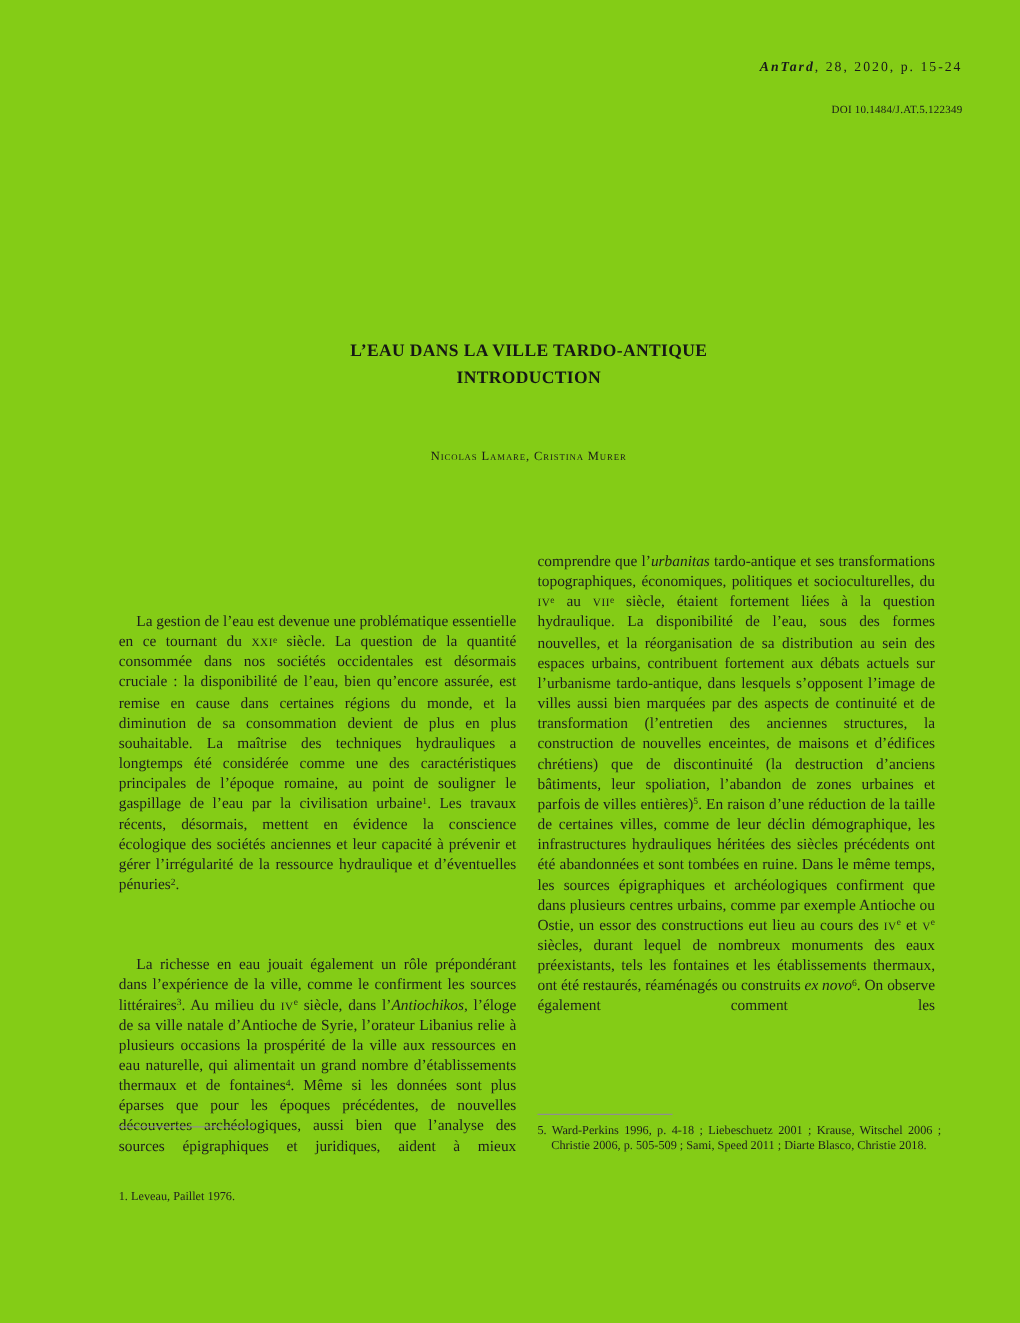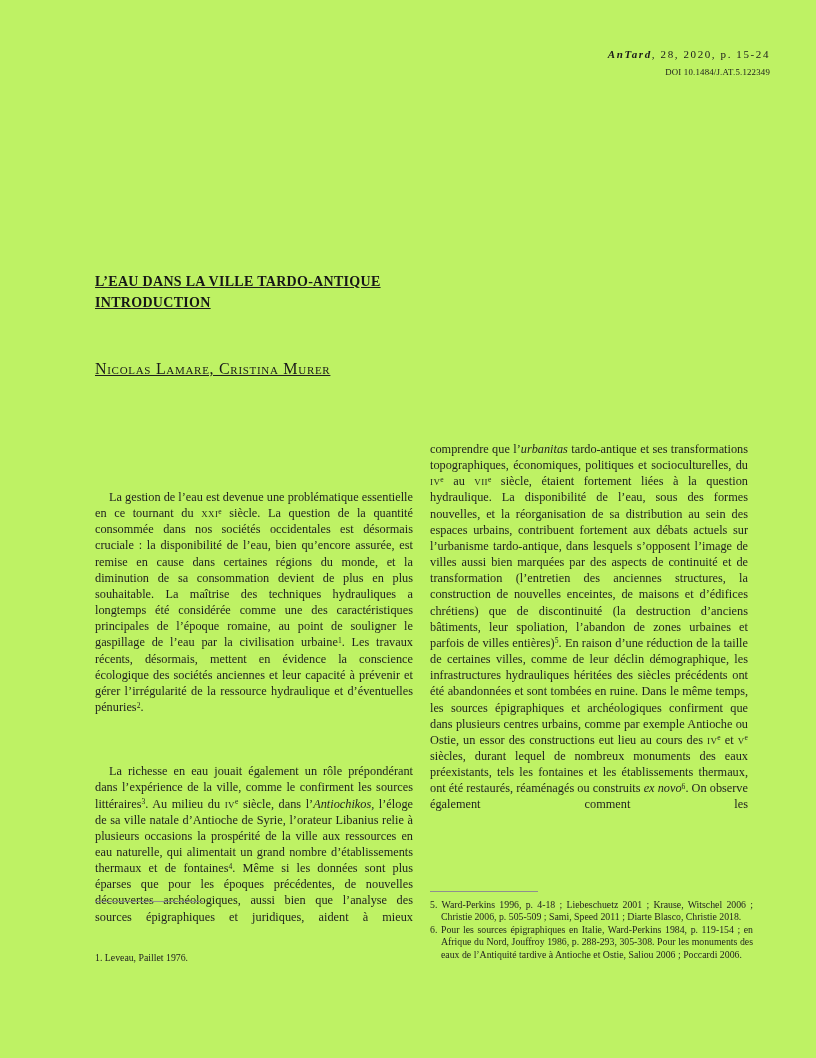--- a/index.html
+++ b/index.html
@@ -4,21 +4,21 @@
 <style>
   html, body {
     margin: 0;
     padding: 0;
     background: #ffffff;
   }
   .page {
     position: relative;
     width: 816px;
     height: 1058px;
-    background: #bef264;
+    background: #84cc16;
     font-family: "Liberation Serif", "DejaVu Serif", serif;
     color: #1e1e1e;
     overflow: hidden;
   }
   
   .masthead {
     position: absolute;
     top: 48px;
     right: 46px;
     text-align: right;
@@ -26,43 +26,43 @@
   .citation-line {
     font-size: 11px;
     letter-spacing: 1.6px;
     color: #1a1a1a;
   }
   .journal-name {
     font-weight: bold;
     font-style: italic;
   }
   .doi {
-    margin-top: 7px;
+    margin-top: 22px;
     font-size: 8.8px;
     letter-spacing: 0.2px;
     color: #1a1a1a;
   }
   
   .title-block {
     position: absolute;
     left: 95px;
     width: 656px;
     top: 272px;
-    text-decoration: underline;
+    text-align: center;
   }
   .article-title {
     font-size: 14px;
     font-weight: bold;
     line-height: 20.5px;
     letter-spacing: 0.3px;
     color: #161616;
   }
   .authors {
     margin-top: 47px;
-    font-size: 16px;
+    font-size: 10px;
     font-variant: small-caps;
     letter-spacing: 0.7px;
     color: #1a1a1a;
   }
   
   .col {
     position: absolute;
     top: 441px;
     width: 318px;
     font-size: 12.3px;
@@ -140,16 +140,15 @@
 
   <div class="fnrule fnrule-left"></div>
   <div class="fnrule fnrule-right"></div>
 
   <section class="fn fn-left">
       <div class="note"><span>1. Leveau, Paillet 1976.</span></div>
     </section>
 
   <section class="fn fn-right">
       <div class="note"><span>5. Ward-Perkins 1996, p. 4-18 ; Liebeschuetz 2001 ; Krause, Witschel 2006 ; Christie 2006, p. 505-509 ; Sami, Speed 2011 ; Diarte Blasco, Christie 2018.</span></div>
-      <div class="note"><span>6. Pour les sources épigraphiques en Italie, Ward-Perkins 1984, p. 119-154 ; en Afrique du Nord, Jouffroy 1986, p. 288-293, 305-308. Pour les monuments des eaux de l’Antiquité tardive à Antioche et Ostie, Saliou 2006 ; Poccardi 2006.</span></div>
     </section>
 
 </div>
 
 </body></html>

